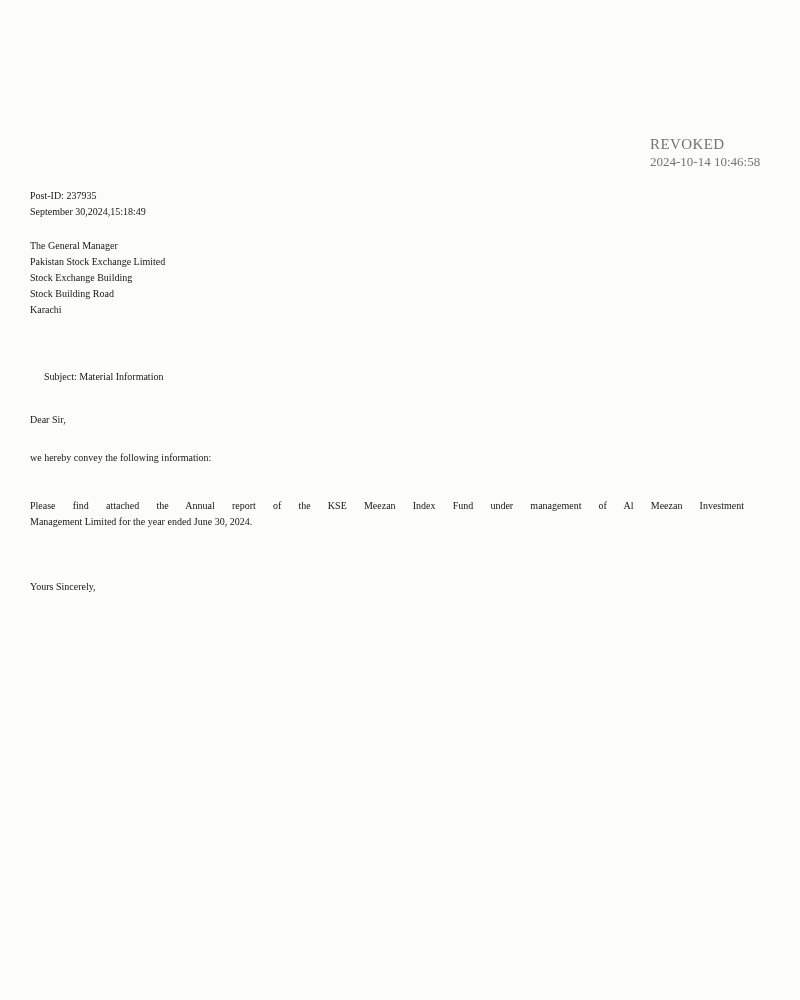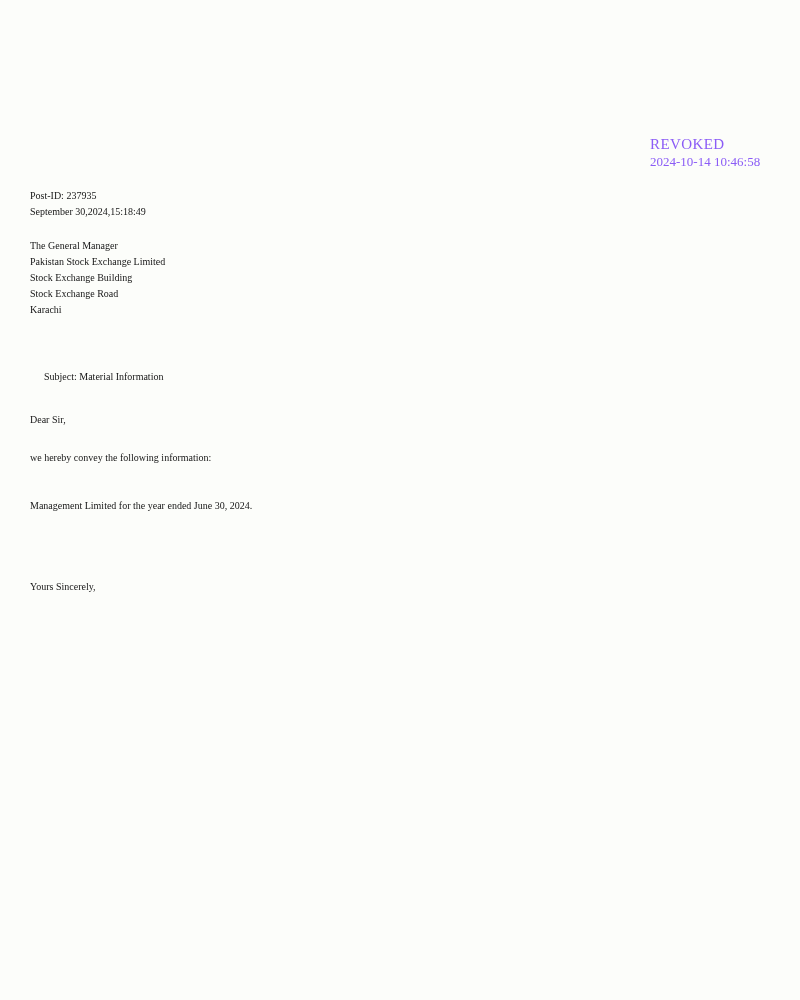--- a/index.html
+++ b/index.html
@@ -42,48 +42,49 @@
   .justify-full {
     text-align: justify;
     text-align-last: justify;
   }
 </style>
 </head>
 <body>
 
 <div class="page" style="background: rgb(252, 253, 250); color: rgb(22, 22, 22);">
 
-  <div class="abs stamp" style="color: #8b5cf6;">
+  <div class="abs stamp" style="color: #737373;">
     <div class="stamp-label">REVOKED</div>
     <div class="stamp-timestamp">2024-10-14 10:46:58</div>
   </div>
 
   <div class="abs meta t">
     <div>Post-ID: 237935</div>
     <div>September 30,2024,15:18:49</div>
   </div>
 
   <div class="abs recipient t">
     <div class="bold">The General Manager</div>
     <div>Pakistan Stock Exchange Limited</div>
     <div>Stock Exchange Building</div>
-    <div>Stock Exchange Road</div>
+    <div>Stock Building Road</div>
     <div>Karachi</div>
   </div>
 
   <div class="abs subject t">
     <span>Subject:</span>
     <span class="bold">Material Information</span>
   </div>
 
   <div class="abs salutation t">Dear Sir,</div>
 
   <div class="abs para1 t">
     <div>we hereby convey the following information:</div>
   </div>
 
   <div class="abs para2 t">
+    <div class="justify-full">Please find attached the Annual report of the KSE Meezan Index Fund under management of Al Meezan Investment</div>
     <div>Management Limited for the year ended June 30, 2024.</div>
   </div>
 
   <div class="abs closing t">Yours Sincerely,</div>
 
 </div>
 
 </body></html>

